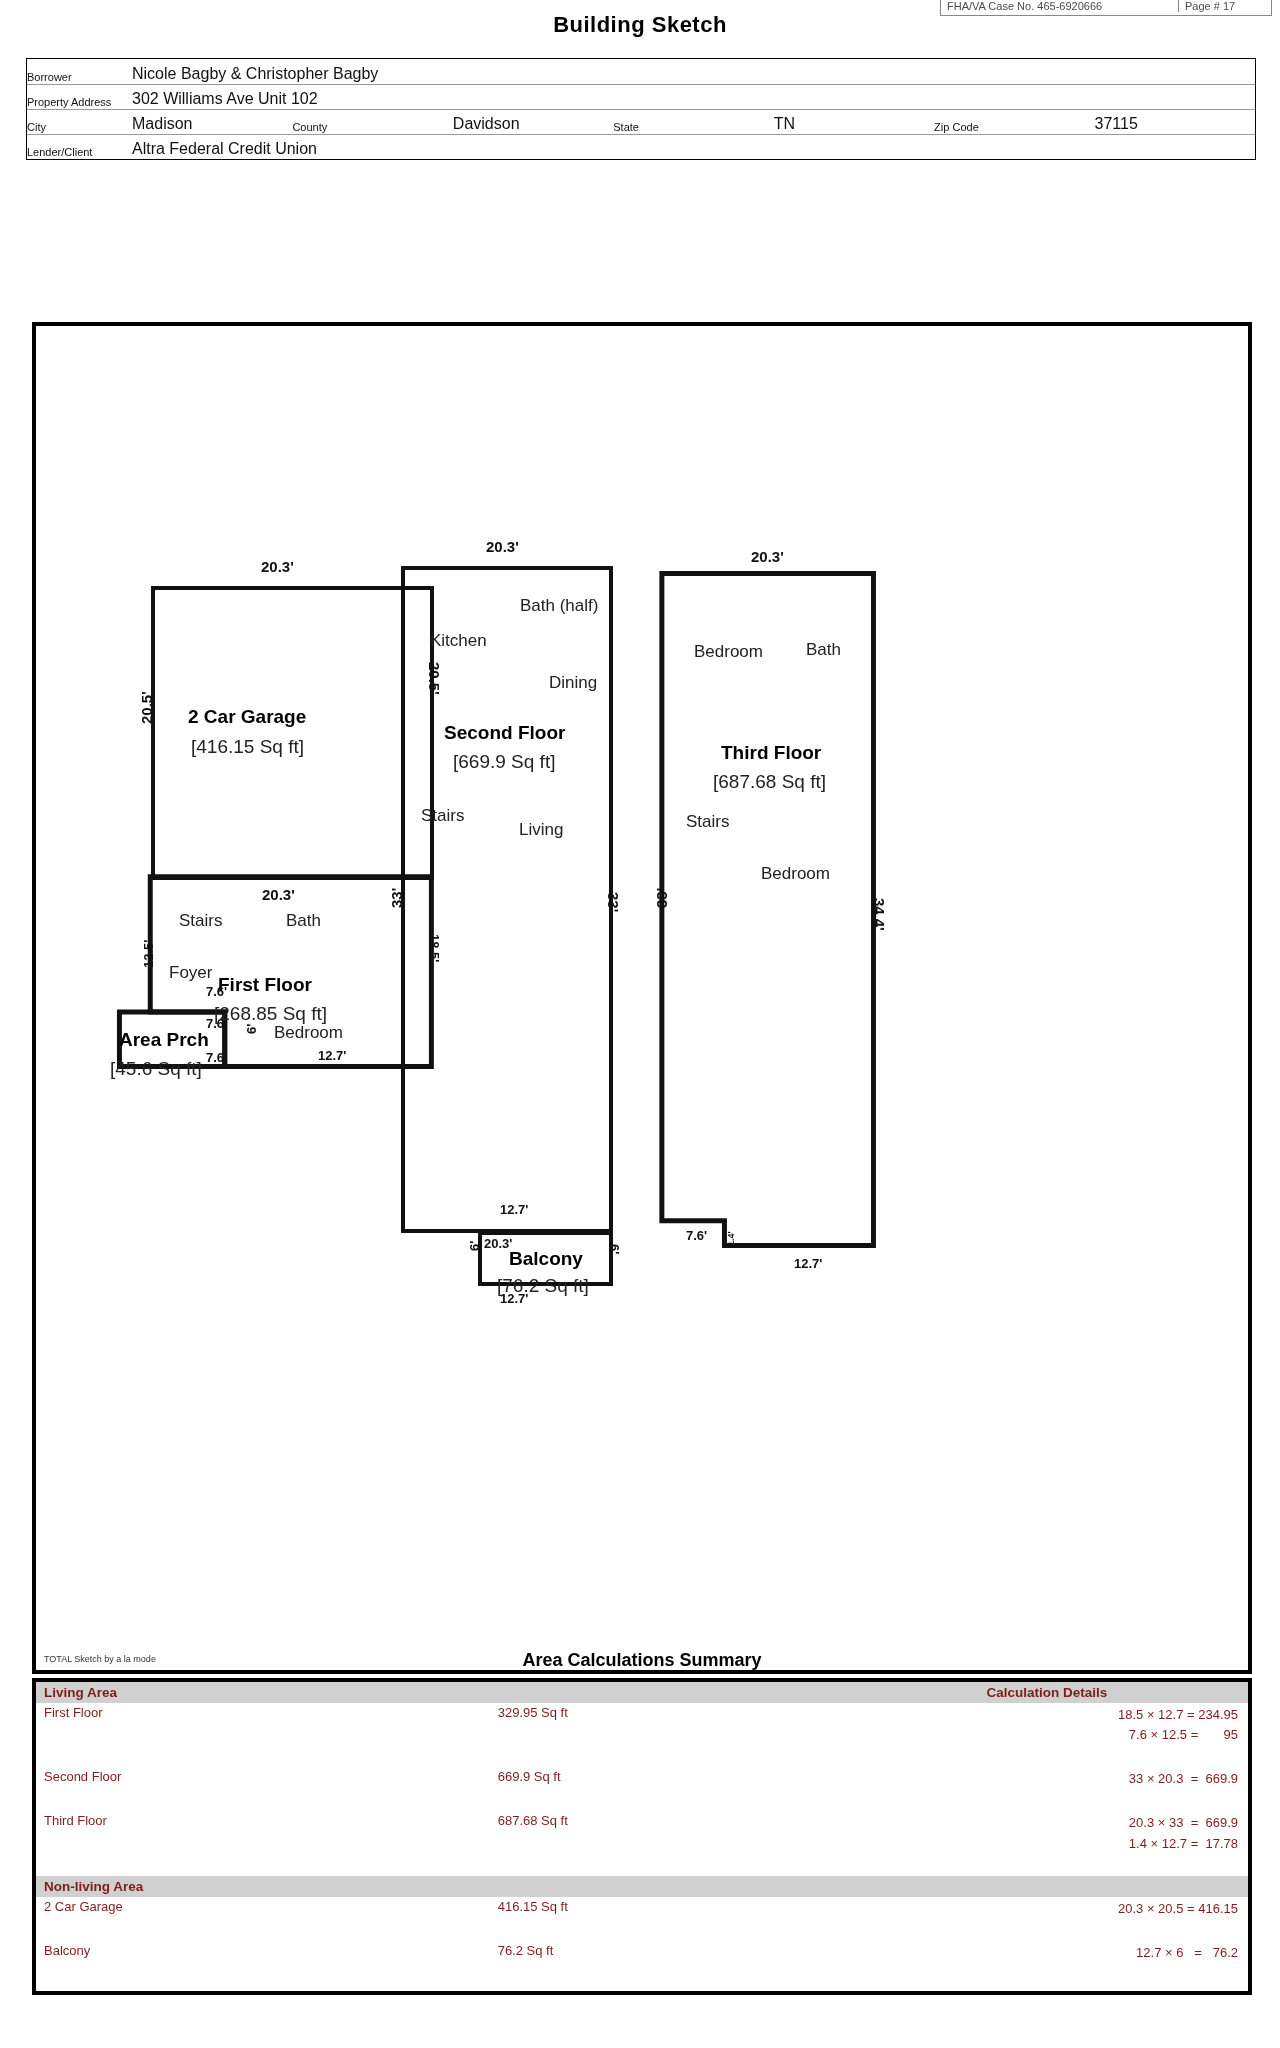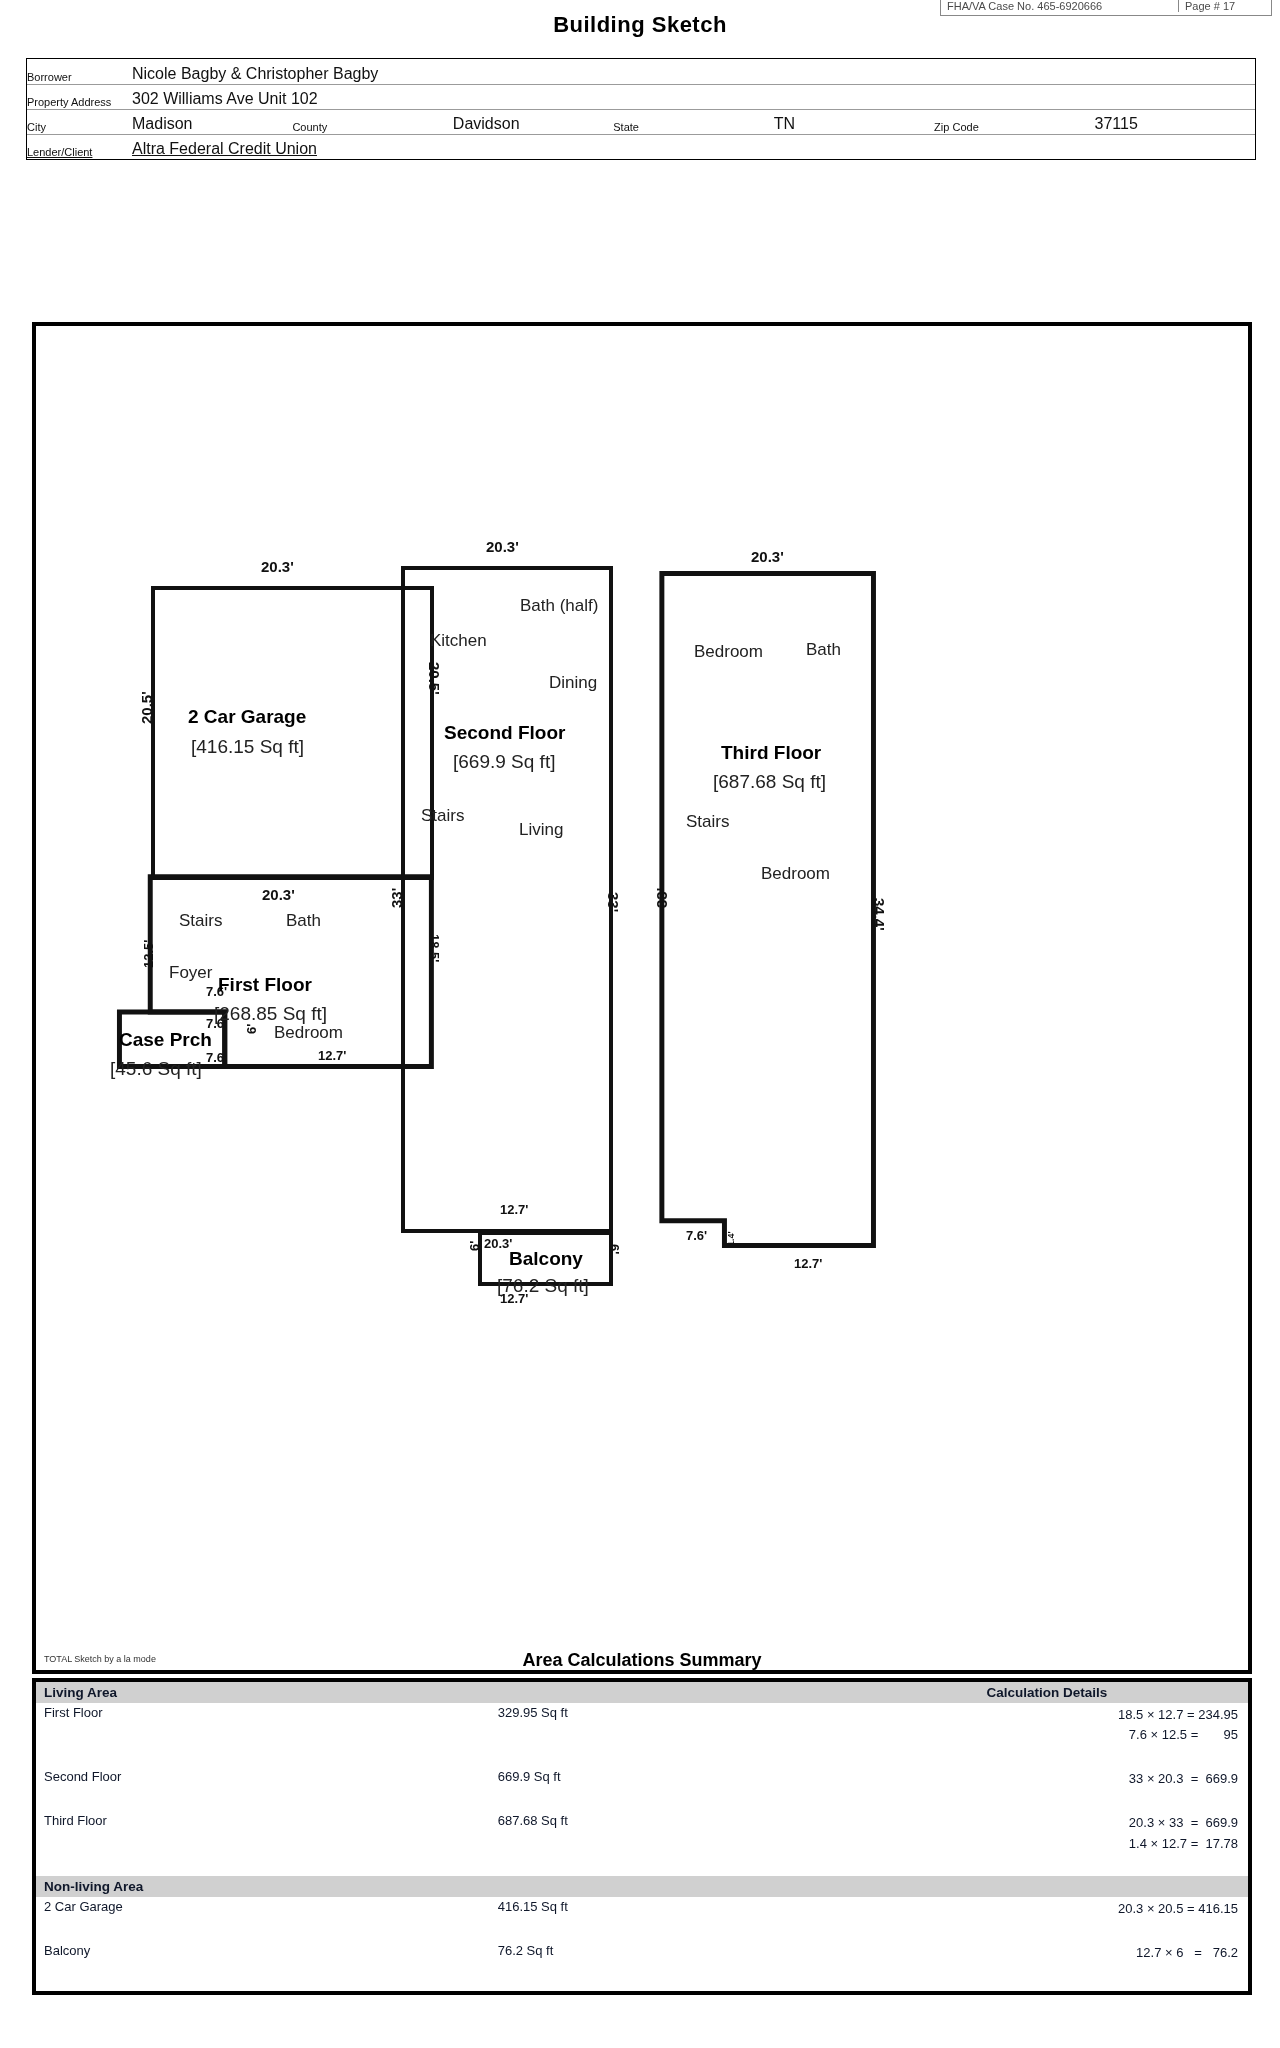--- a/index.html
+++ b/index.html
@@ -26,21 +26,21 @@
 
   
   .hdr{
     position:absolute;left:26px;top:58px;width:1228px;
     border:1px solid #000;border-collapse:collapse;
     background:#fff;
   }
   .hdr table{width:100%;border-collapse:collapse;table-layout:fixed;}
   .hdr tr{height:25px;}
   .hdr td{border-bottom:1px solid #9b9b9b;vertical-align:bottom;padding:0 0 1px 0;}
-  .hdr tr:last-child td{border-bottom:none;text-decoration:underline;}
+  .hdr tr:last-child td{border-bottom:none;}
   .lbl{font-size:11px;color:#111;padding-left:6px;white-space:nowrap;}
   .val{font-size:16px;color:#111;padding-left:8px;white-space:nowrap;}
 
   
   .sketch{
     position:absolute;left:32px;top:322px;width:1220px;height:1352px;
     border:4px solid #000;background:#fff;box-sizing:border-box;
   }
   .sk-inner{position:absolute;left:0;top:0;width:100%;height:100%;}
 
@@ -70,21 +70,21 @@
   }
   .sum-credit{position:absolute;left:8px;top:6px;font-size:9px;color:#333;white-space:nowrap;}
   .sum-title{position:absolute;left:0;top:2px;width:1212px;text-align:center;
              font-size:18px;font-weight:bold;color:#000;}
 
   .sumtbl{
     position:absolute;left:32px;top:1678px;width:1220px;
     border:4px solid #000;box-sizing:border-box;background:#fff;
   }
   .sumtbl table{width:100%;border-collapse:collapse;table-layout:fixed;}
-  .sumtbl td{font-size:13px;color:#0f172a;padding:2px 0;vertical-align:top;}
+  .sumtbl td{font-size:13px;color:#7f1d1d;padding:2px 0;vertical-align:top;}
   .sec-head td{background:#d0d0d0;font-weight:bold;font-size:13.5px;padding:3px 0;}
   .c-name{width:38%;padding-left:8px !important;}
   .c-area{width:30%;text-align:left;}
   .c-det{width:32%;text-align:right;padding-right:10px !important;}
   .det-line{display:block;white-space:pre;font-size:13px;line-height:1.55;}
   .spacer td{height:16px;}
   .total-row td{font-weight:bold;font-size:13.5px;}
   .hdr-center{text-align:center;}
 </style>
 </head>
@@ -148,21 +148,21 @@
   <div class="dim small" style="left:170px;top:690px;">7.6'</div>
   <div class="dim small" style="left:170px;top:724px;">7.6'</div>
   <div class="dim rot-l small" style="left:208px;top:708px;">6'</div>
   <div class="lbl-txt bold" style="left:182px;top:648px;font-size:19px;">First Floor</div>
   <div class="lbl-txt" style="left:178px;top:677px;font-size:19px;">[268.85 Sq ft]</div>
   <div class="lbl-txt" style="left:143px;top:585px;">Stairs</div>
   <div class="lbl-txt" style="left:250px;top:585px;">Bath</div>
   <div class="lbl-txt" style="left:133px;top:637px;">Foyer</div>
   <div class="lbl-txt" style="left:238px;top:697px;">Bedroom</div>
 
-  <div class="lbl-txt bold" style="left:83px;top:703px;font-size:19px;">Case Prch</div>
+  <div class="lbl-txt bold" style="left:83px;top:703px;font-size:19px;">Area Prch</div>
   <div class="lbl-txt" style="left:74px;top:732px;font-size:19px;">[45.6 Sq ft]</div>
 
   <div class="room" style="left:365px;top:240px;width:212px;height:667px;"></div>
   <div class="dim" style="left:450px;top:212px;">20.3'</div>
   <div class="dim rot-l" style="left:352px;top:582px;">33'</div>
   <div class="dim rot-r" style="left:586px;top:566px;">33'</div>
   <div class="dim small" style="left:464px;top:876px;">12.7'</div>
   <div class="lbl-txt bold" style="left:408px;top:396px;font-size:19px;">Second Floor</div>
   <div class="lbl-txt" style="left:417px;top:425px;font-size:19px;">[669.9 Sq ft]</div>
   <div class="lbl-txt" style="left:394px;top:305px;">Kitchen</div>

